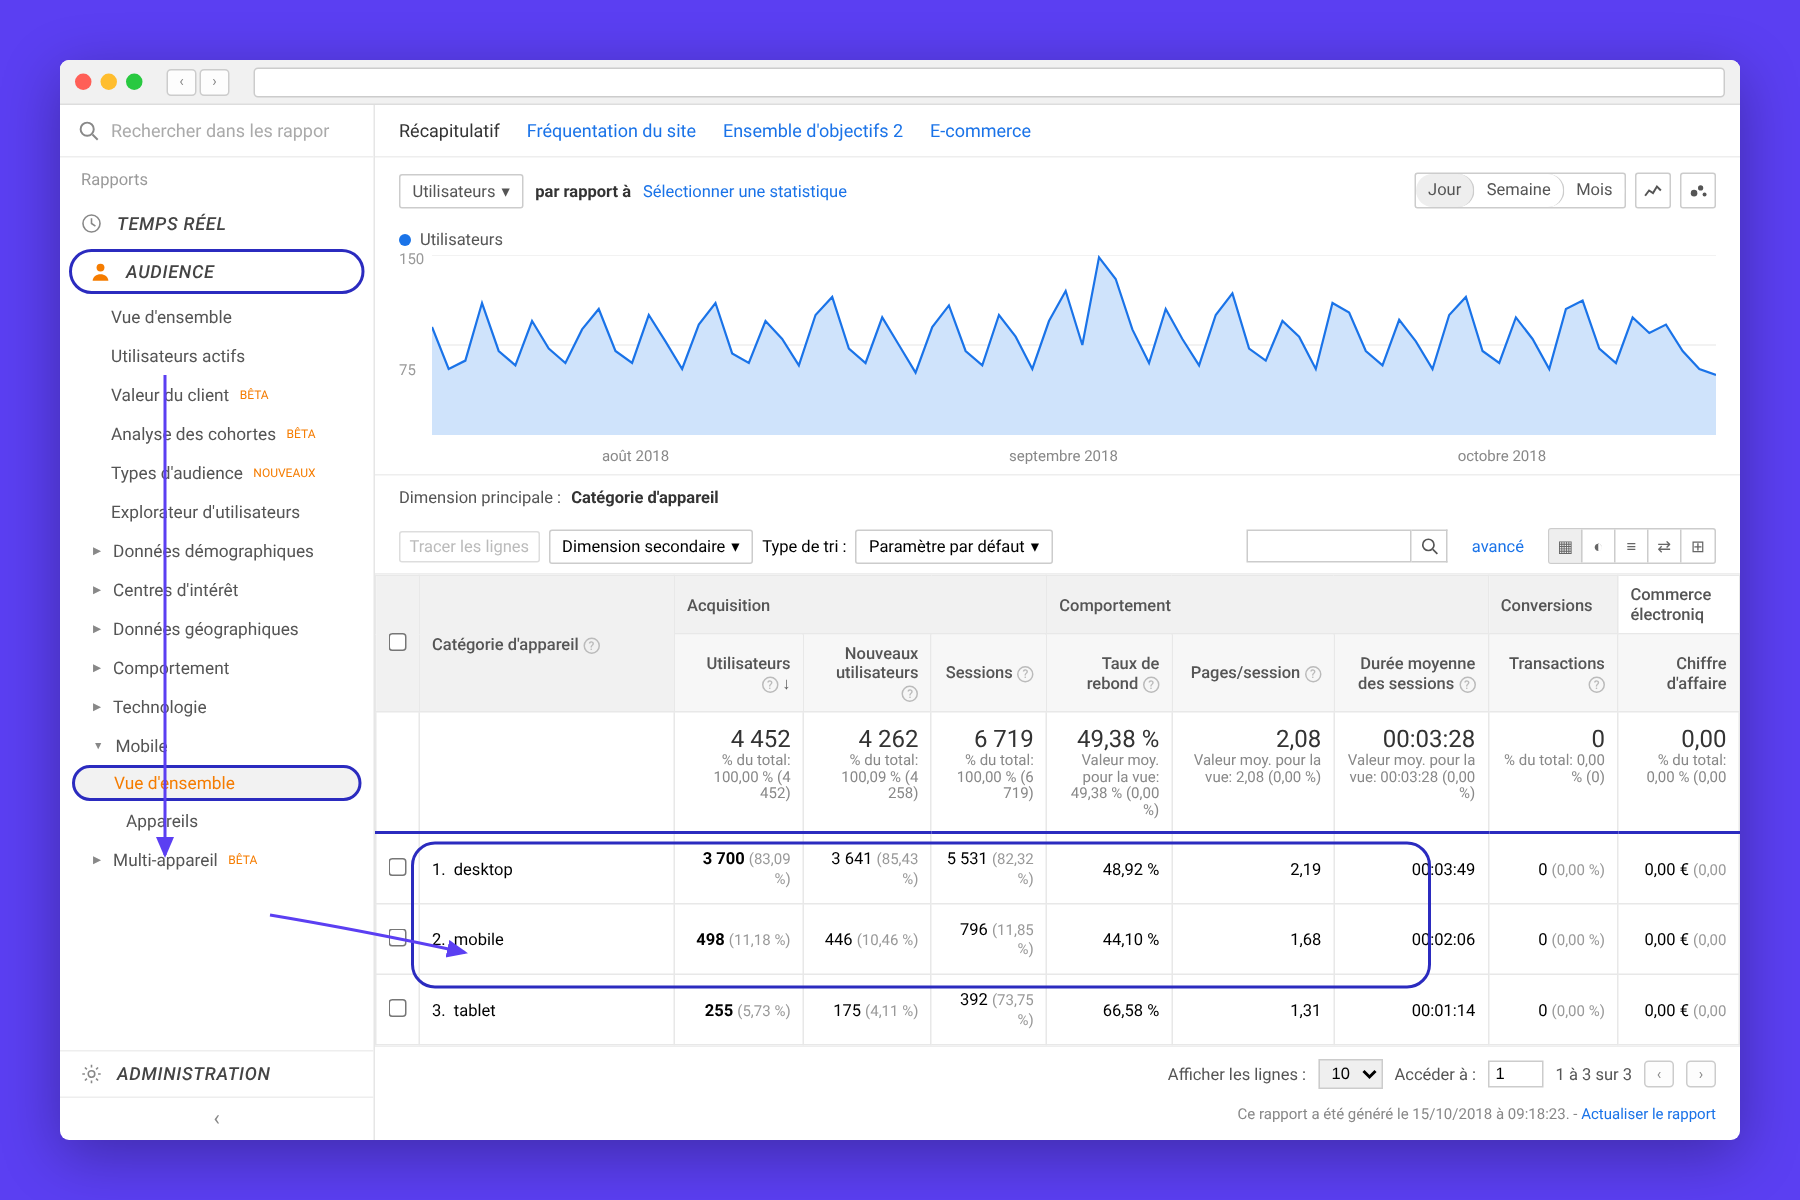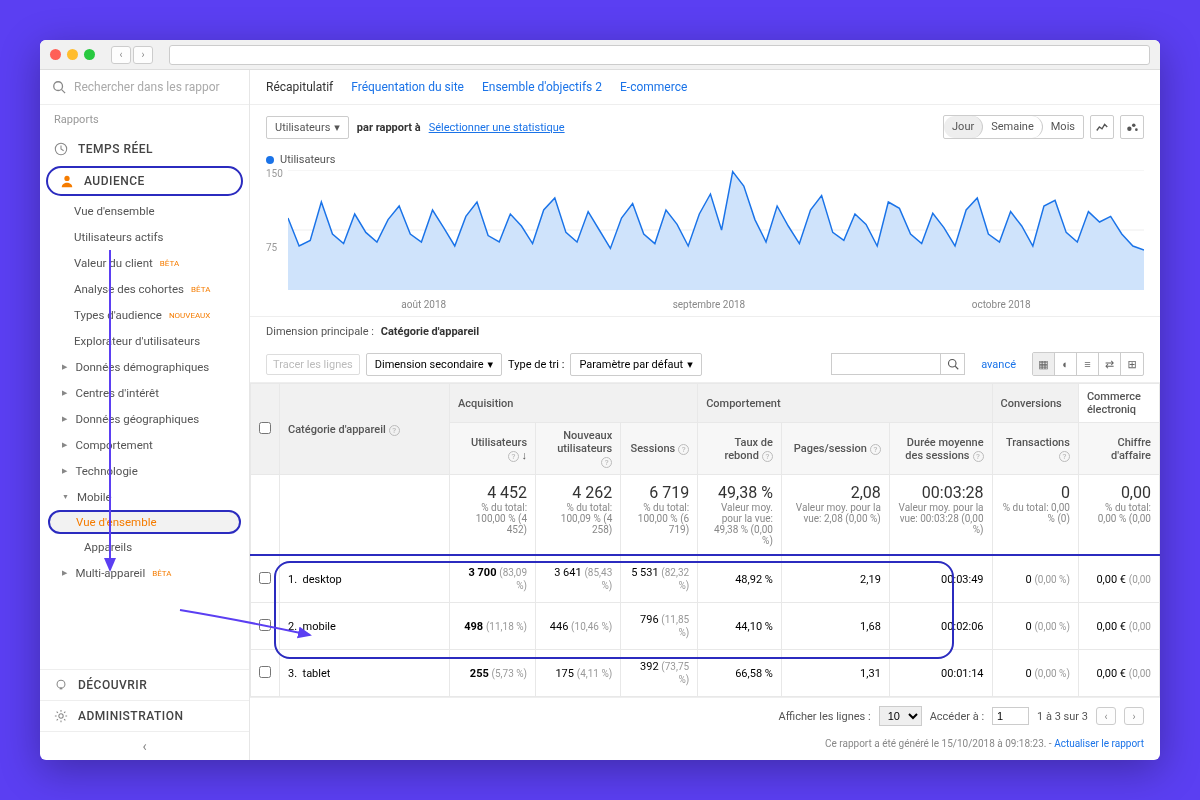--- a/index.html
+++ b/index.html
@@ -24,38 +24,38 @@
   }
   .dot { width: 11px; height: 11px; border-radius: 50%; }
   .dot.red { background: #ff5f57; } .dot.yellow { background: #ffbd2e; } .dot.green { background: #28c940; }
   .nav-btns { margin-left: 10px; display: flex; gap: 2px; }
   .nav-btn { width: 20px; height: 18px; border: 1px solid #ccc; background: #fdfdfd; border-radius: 3px; display:flex;align-items:center;justify-content:center;font-size:10px;color:#888;}
   .addr { flex:1; margin-left:10px; height:20px; background:#fff; border:1px solid #ccc; border-radius:3px; }
   .app { flex:1; display:flex; overflow:hidden; position:relative; }
   .sidebar { width:210px; border-right:1px solid #e6e6e6; display:flex;flex-direction:column; font-size:12px; color:#555; }
   .search-row{display:flex;align-items:center;padding:10px 12px;gap:8px;border-bottom:1px solid #eee;color:#888;}
   .sec-label{padding:8px 14px;font-size:11px;color:#999;}
-  .nav-item{display:flex;align-items:center;gap:10px;padding:8px 14px;font-size:12px;color:#444;cursor:pointer;}
+  .nav-item{display:flex;align-items:center;gap:10px;padding:8px 14px;font-size:12px;color:#444;cursor:pointer;font-style:italic;}
   .nav-item.top{font-weight:500;letter-spacing:0.5px;}
   .nav-sub{padding:6px 14px 6px 34px;font-size:11.5px;color:#555;cursor:pointer;display:flex;align-items:center;gap:4px;}
   .nav-sub.expandable::before{content:"▶";font-size:7px;color:#888;margin-left:-12px;margin-right:4px;}
   .nav-sub.expanded::before{content:"▼";}
   .nav-sub.active{color:#f57c00;background:#f2f2f2;border-radius:12px;margin:0 8px;padding-left:26px;}
   .badge{font-size:8px;padding:0 3px;color:#f57c00;vertical-align:super;}
   .circle-audience{border:2px solid #2b2bbf;border-radius:18px;padding:4px 8px;margin:2px 6px;}
   .circle-vue{border:2px solid #2b2bbf;border-radius:14px;margin:2px 6px;padding:3px 8px 3px 20px;}
   .icon{width:14px;height:14px;display:inline-flex;align-items:center;justify-content:center;}
   .main{flex:1;display:flex;flex-direction:column;overflow:auto;}
   .tabs{display:flex;gap:18px;padding:10px 16px;font-size:12px;border-bottom:1px solid #eee;}
   .tabs a{color:#1a73e8;text-decoration:none;}
   .tabs .active{color:#333;}
   .controls{display:flex;align-items:center;gap:8px;padding:10px 16px;font-size:11px;color:#555;}
   .dd{border:1px solid #ccc;padding:4px 8px;border-radius:2px;background:#fff;display:flex;align-items:center;gap:4px;}
   .controls .lbl{color:#333;font-weight:bold;}
-  .controls .link{color:#1a73e8;text-decoration:underline;}
+  .controls .link{color:#1a73e8;}
   .right-controls{margin-left:auto;display:flex;gap:6px;}
   .btn-grp{display:flex;border:1px solid #ccc;border-radius:2px;overflow:hidden;}
   .btn-grp span{padding:4px 8px;font-size:11px;border-right:1px solid #ccc;background:#fff;border-radius:11px;}
   .btn-grp span:last-child{border-right:none;}
   .btn-grp span.sel{background:#eee;}
   .icn-btn{width:24px;height:24px;border:1px solid #ccc;border-radius:2px;display:flex;align-items:center;justify-content:center;font-size:12px;color:#555;}
   .legend{padding:4px 16px;font-size:11px;color:#555;display:flex;align-items:center;gap:6px;}
   .legend .bullet{width:8px;height:8px;border-radius:50%;background:#1a73e8;}
   .chart{position:relative;height:140px;margin:0 16px 6px 16px;}
   .chart .ylab{position:absolute;left:0;font-size:10px;color:#999;}
@@ -165,29 +165,20 @@
       <div class="nav-sub expandable">Technologie</div>
       <div class="nav-sub expandable expanded">Mobile</div>
       <div class="circle-vue nav-sub active">Vue d'ensemble</div>
       <div class="nav-sub" style="padding-left:44px;">Appareils</div>
       <div class="nav-sub expandable">
           <span>Multi-appareil</span>
           <span class="badge">BÊTA</span>
         </div>
 
       <div style="flex:1"></div>
-      <div class="nav-item top" style="border-top:1px solid #eee;">
-        <span class="icon">
-            <svg viewBox="0 0 16 16" width="14" height="14">
-              <circle cx="8" cy="7" r="4.5" fill="none" stroke="#888" stroke-width="1.2"></circle>
-              <rect x="6.5" y="11" width="3" height="2" fill="#888"></rect>
-            </svg>
-          </span>
-        <span>DÉCOUVRIR</span>
-      </div>
       <div class="nav-item top" style="border-top:1px solid #eee;">
         <span class="icon">
             <svg viewBox="0 0 16 16" width="14" height="14">
               <circle cx="8" cy="8" r="2.5" fill="none" stroke="#888" stroke-width="1.2"></circle>
               <path d="M8 1v2M8 13v2M1 8h2M13 8h2M3 3l1.5 1.5M11.5 11.5L13 13M13 3l-1.5 1.5M4.5 11.5L3 13" stroke="#888" stroke-width="1.2"></path>
             </svg>
           </span>
         <span>ADMINISTRATION</span>
       </div>
       <div class="collapse-handle">‹</div>

